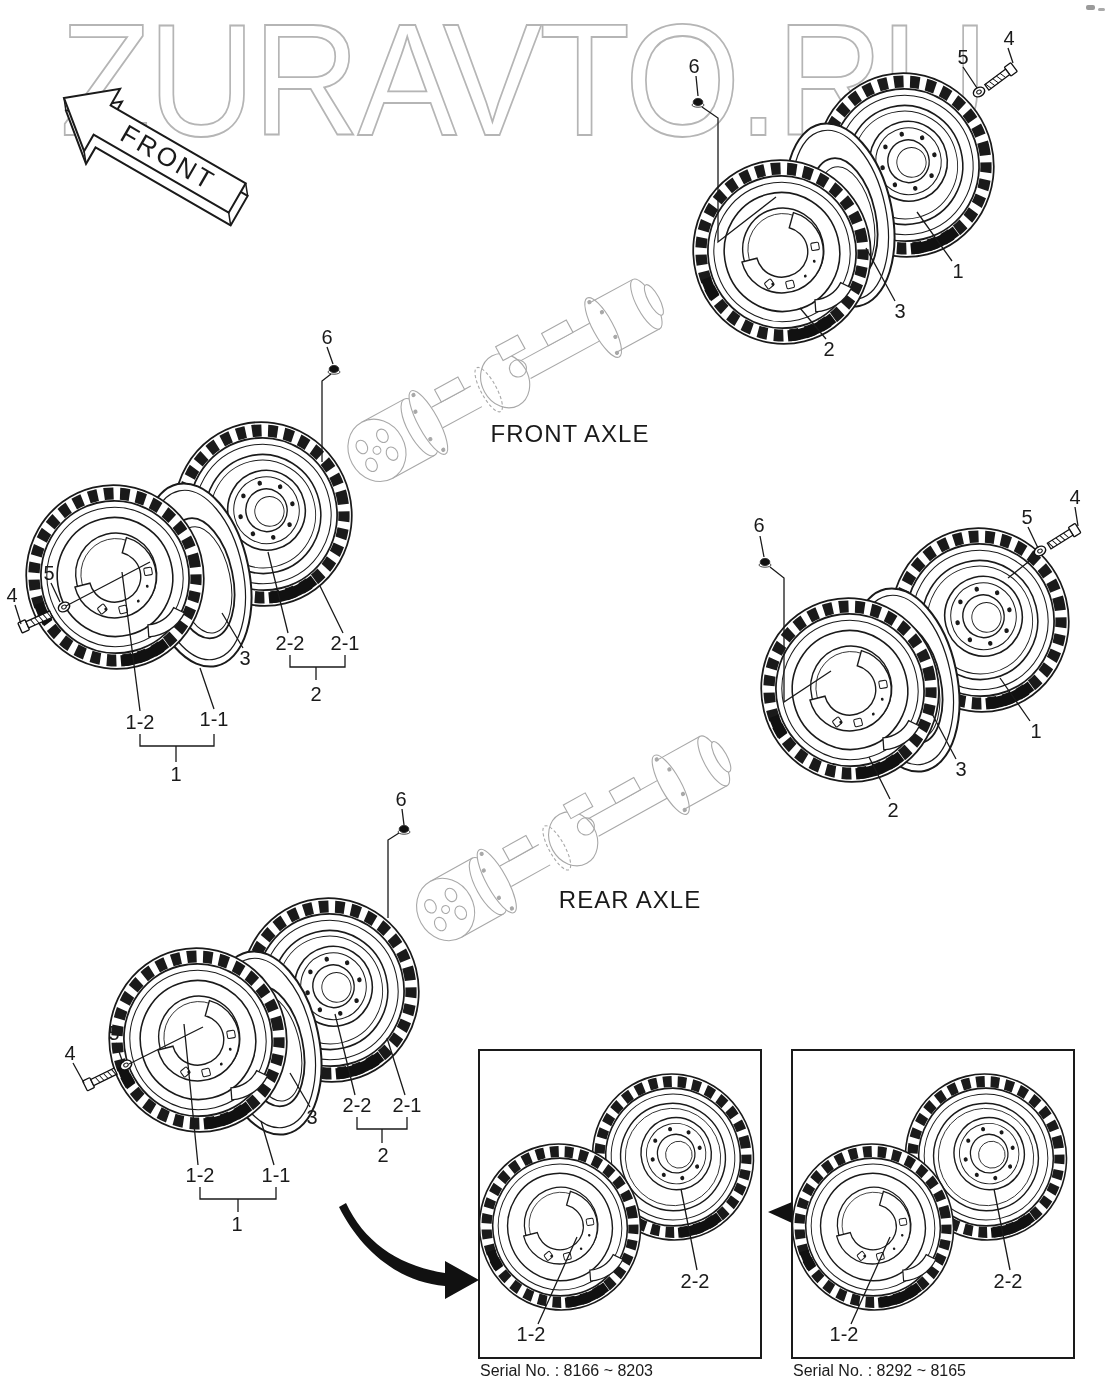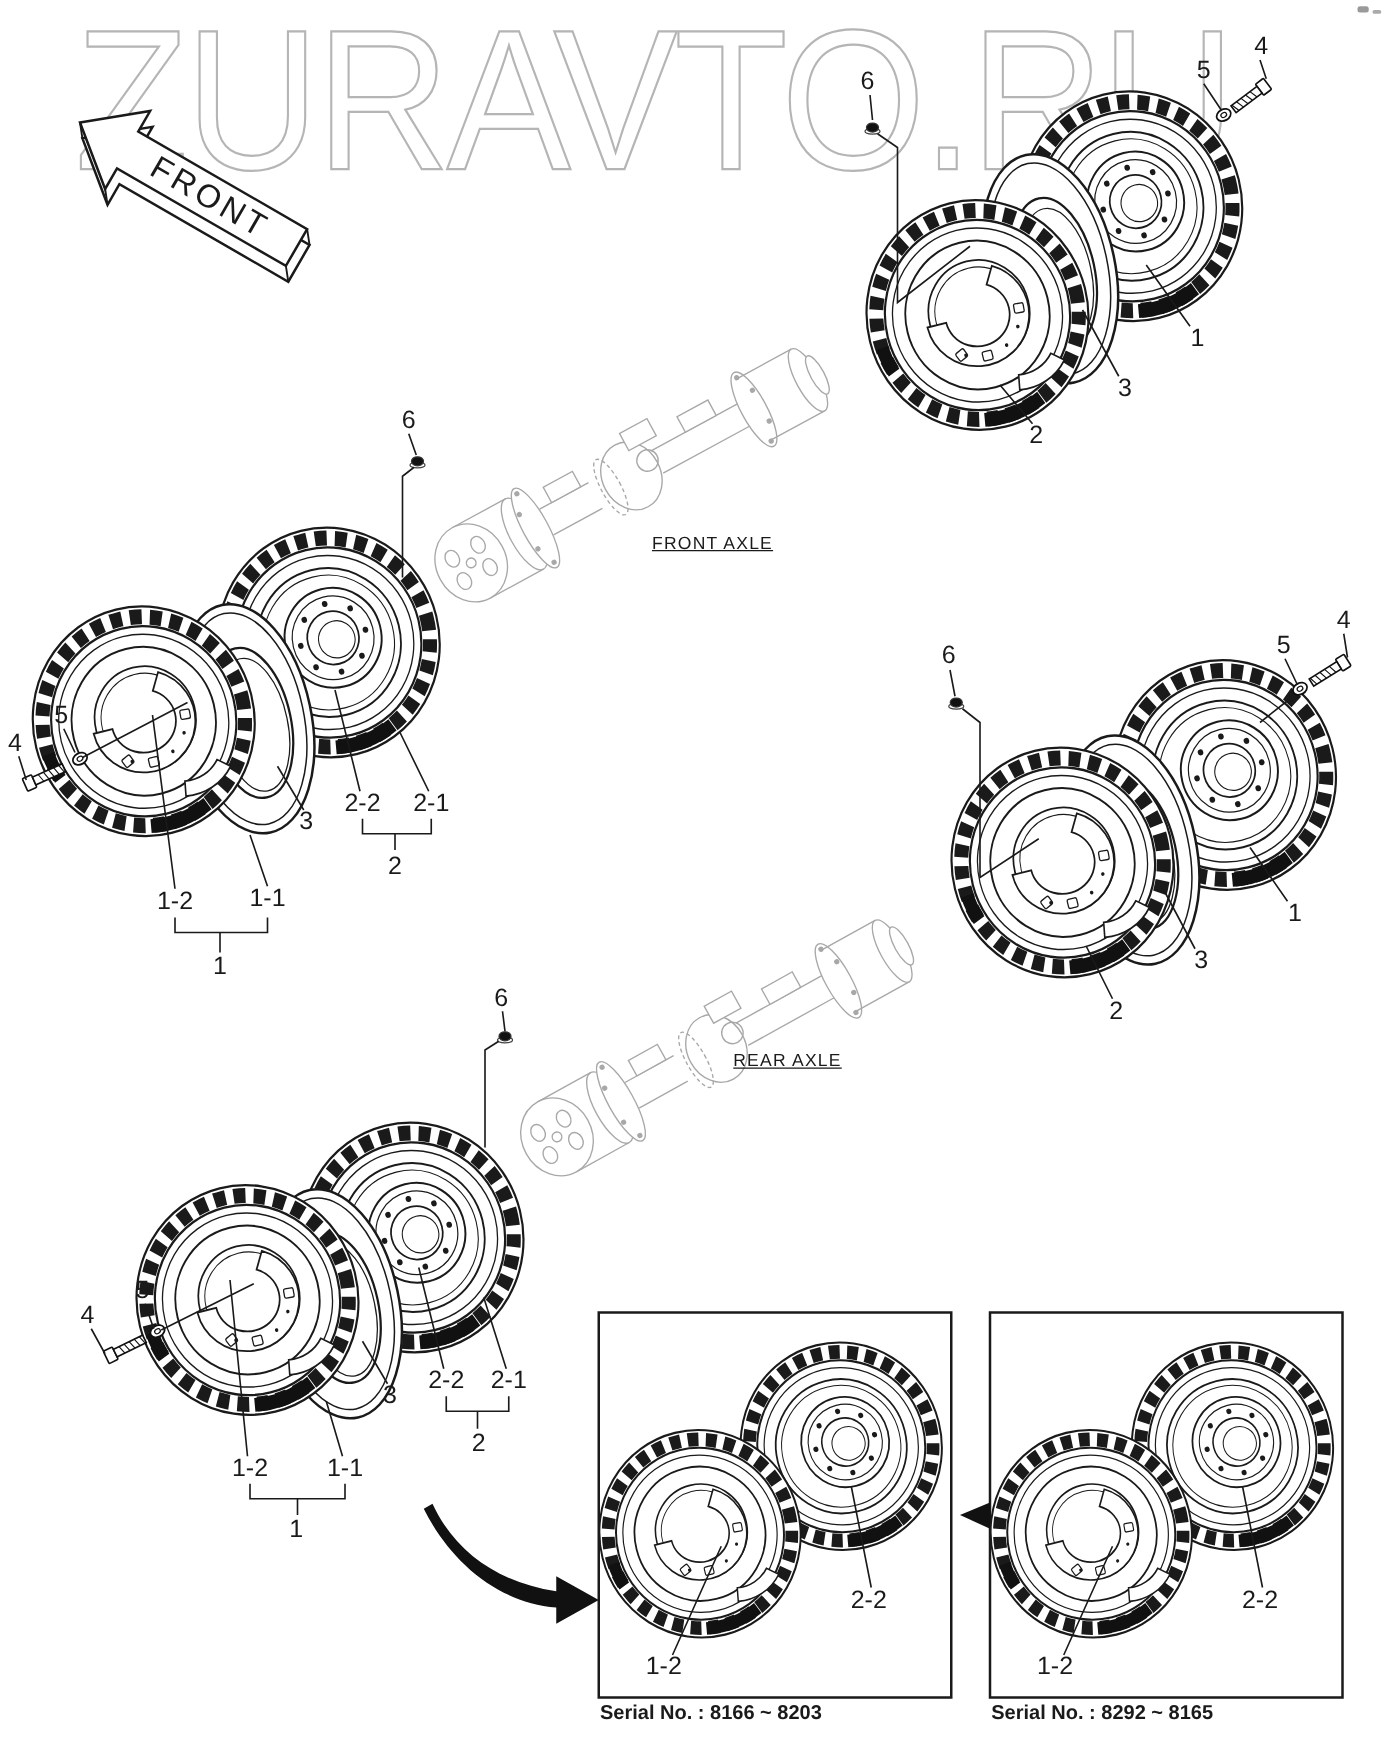--- a/index.html
+++ b/index.html
@@ -5,23 +5,23 @@
   html,body{margin:0;padding:0;background:#fff;}
   #stage{position:relative;width:1110px;height:1395px;background:#fff;overflow:hidden;
          font-family:"Liberation Sans",sans-serif;color:#1a1a1a;}
   #watermark{position:absolute;left:60px;top:0px;font-size:160px;line-height:1;
              letter-spacing:-3px;font-weight:400;color:transparent;
              -webkit-text-stroke:1.8px #b5b5b5;transform:scaleX(0.93);
              transform-origin:left top;white-space:nowrap;user-select:none;}
   #artwork{position:absolute;left:0;top:0;z-index:2;}
   .lbl{position:absolute;z-index:3;font-size:20px;white-space:nowrap;
        transform:translate(-50%,-50%);}
-  .axle-lbl{position:absolute;z-index:3;font-size:14px;letter-spacing:1px;
-       white-space:nowrap;transform:translate(-50%,-50%);text-decoration:underline;}
-  .caption{position:absolute;z-index:3;font-size:16px;white-space:nowrap;font-weight:bold;}
+  .axle-lbl{position:absolute;z-index:3;font-size:24px;letter-spacing:1px;
+       white-space:nowrap;transform:translate(-50%,-50%);}
+  .caption{position:absolute;z-index:3;font-size:16px;white-space:nowrap;}
   #front-text{position:absolute;left:168px;top:158px;z-index:3;font-size:26px;
        letter-spacing:3px;transform:translate(-50%,-50%) rotate(30deg);}
 </style>
 </head>
 <body>
 
 <div id="stage">
 
   <div id="watermark">ZURAVTO.RU</div>
 
@@ -214,21 +214,21 @@
     <g transform="translate(64,98) rotate(30)">
       <polygon points="8,10 52,-26 52,-7 208,-7 208,27 52,27 52,46" fill="#fff" stroke="#1a1a1a" stroke-width="2"></polygon>
       <polygon points="0,0 44,-36 44,-17 200,-17 200,17 44,17 44,36" fill="#fff" stroke="#1a1a1a" stroke-width="2"></polygon>
       <path d="M200,-17 L208,-7 M200,17 L208,27 M44,36 L52,46 M0,0 L8,10" stroke="#1a1a1a" stroke-width="1.5" fill="none"></path>
     </g>
   </svg>
 
   <div id="front-text">FRONT</div>
 
   <div class="axle-lbl" style="left:570px;top:434px">FRONT AXLE</div>
-  <div class="axle-lbl" style="left:630px;top:848px">REAR AXLE</div>
+  <div class="axle-lbl" style="left:630px;top:900px">REAR AXLE</div>
 
   <div class="lbl" style="left:694px;top:66px">6</div>
   <div class="lbl" style="left:963px;top:57px">5</div>
   <div class="lbl" style="left:1009px;top:38px">4</div>
   <div class="lbl" style="left:958px;top:271px">1</div>
   <div class="lbl" style="left:900px;top:311px">3</div>
   <div class="lbl" style="left:829px;top:349px">2</div>
 
   <div class="lbl" style="left:327px;top:337px">6</div>
   <div class="lbl" style="left:49px;top:573px">5</div>

